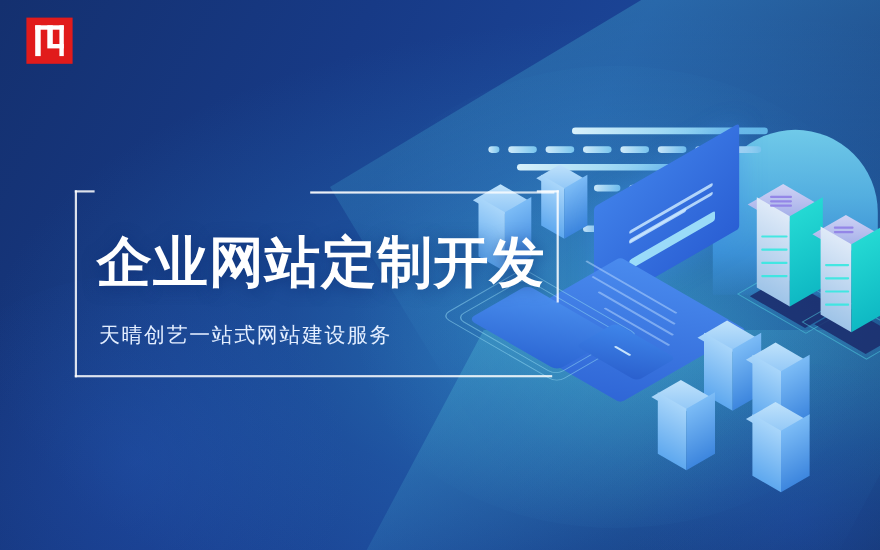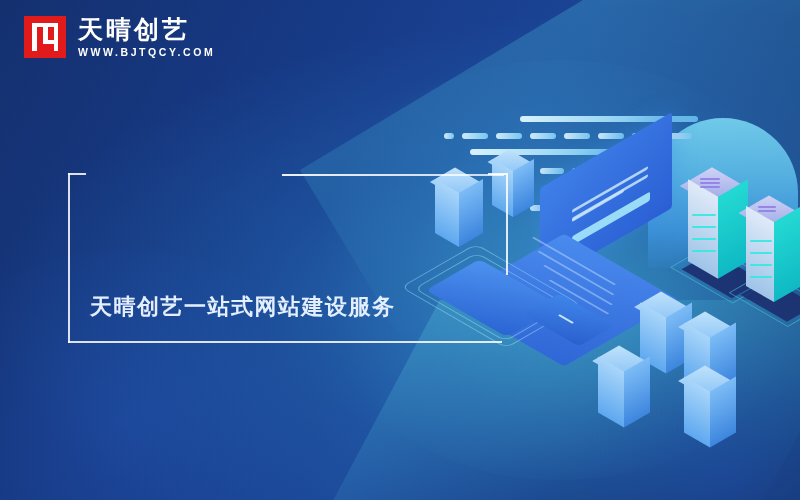--- a/index.html
+++ b/index.html
@@ -49,22 +49,22 @@
   .br-r-h{left:420px;top:0;width:20px;height:2px;}
   .br-bot{left:0;top:168px;width:434px;height:2px;}
 
   .tagline{position:absolute;left:90px;top:160px;color:#e9f2ff;font-size:21px;
     letter-spacing:2px;font-weight:500;white-space:nowrap;}
   .tag-rule{position:absolute;left:282px;top:174px;width:222px;height:2px;
     background:linear-gradient(90deg,rgba(255,255,255,.92),rgba(255,255,255,.75));}
   .headline{position:absolute;left:88px;top:205px;color:#ffffff;font-size:50px;
     font-weight:bold;letter-spacing:1px;white-space:nowrap;
     text-shadow:0 2px 14px rgba(10,40,110,.55);}
-  .subline{position:absolute;left:90px;top:292px;color:#e3eeff;font-size:22px;
-    letter-spacing:1.5px;white-space:nowrap;font-weight:bold;}
+  .subline{position:absolute;left:90px;top:292px;color:#e3eeff;font-size:19px;
+    letter-spacing:1.5px;white-space:nowrap;}
 
   
   #art{position:absolute;left:0;top:0;width:800px;height:500px;pointer-events:none;}
   .dome{position:absolute;left:648px;top:118px;width:150px;height:150px;border-radius:75px 75px 0 0;
     background:linear-gradient(180deg,#76d3ef 0%,#58b6e6 40%,#3d94da 75%,rgba(52,130,205,.25) 100%);
     opacity:.92;}
   .hbar{position:absolute;height:6px;border-radius:3px;
     background:linear-gradient(90deg,#d8f1fb,#8fd2f2 60%,#5fb4e6);}
   .dash{position:absolute;height:6px;border-radius:3px;
     background:linear-gradient(90deg,#cfeaf9,#79c5ee);}
@@ -225,30 +225,27 @@
   </div>
 
   <div id="logo">
     <div class="mark">
       <i class="m1"></i>
         <i class="m2"></i>
         <i class="m3"></i>
         <i class="m4"></i>
         <i class="m5"></i>
     </div>
-    <div class="logo-txt">
-      <div class="logo-cn">天晴创艺</div>
-      <div class="logo-url">WWW.BJTQCY.COM</div>
-    </div>
   </div>
 
   <div id="frame">
     <div class="br br-l-v"></div>
     <div class="br br-l-h"></div>
     <div class="br br-r-v"></div>
     <div class="br br-r-h"></div>
     <div class="br br-bot"></div>
   </div>
 
   <div class="tag-rule"></div>
+  <div class="headline">企业网站定制开发</div>
   <div class="subline">天晴创艺一站式网站建设服务</div>
 
 </div>
 
 </body></html>

